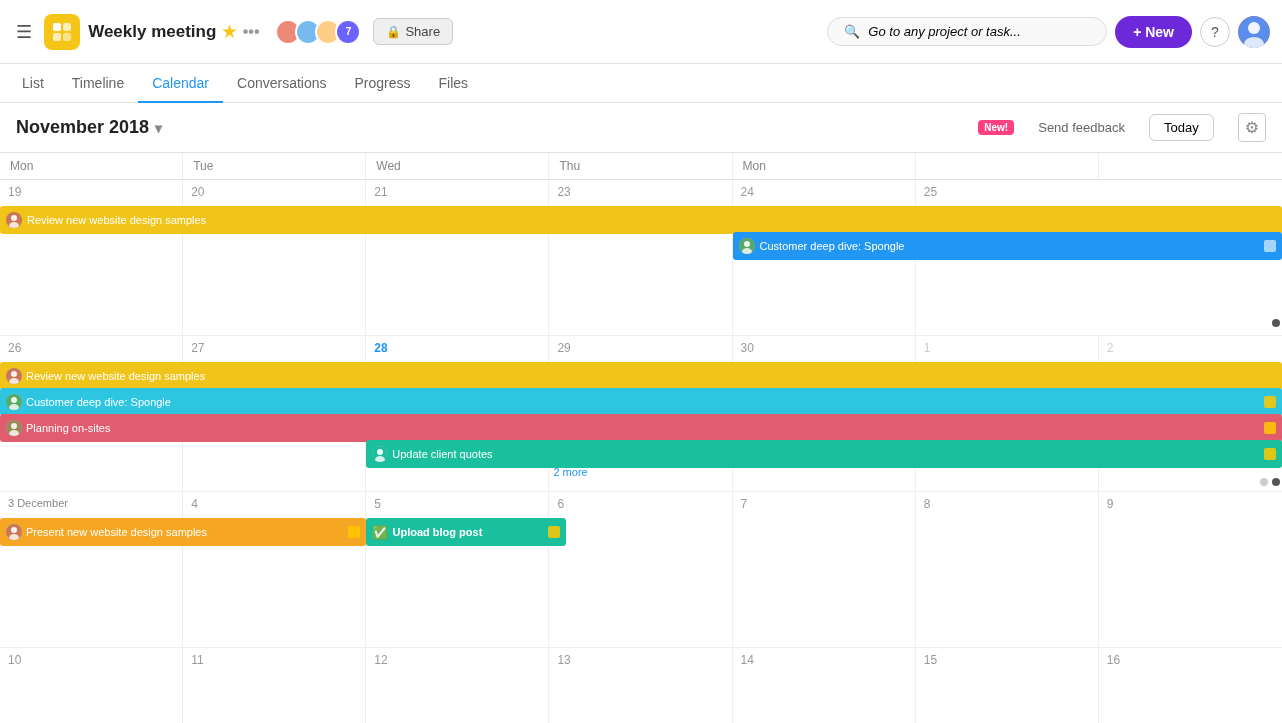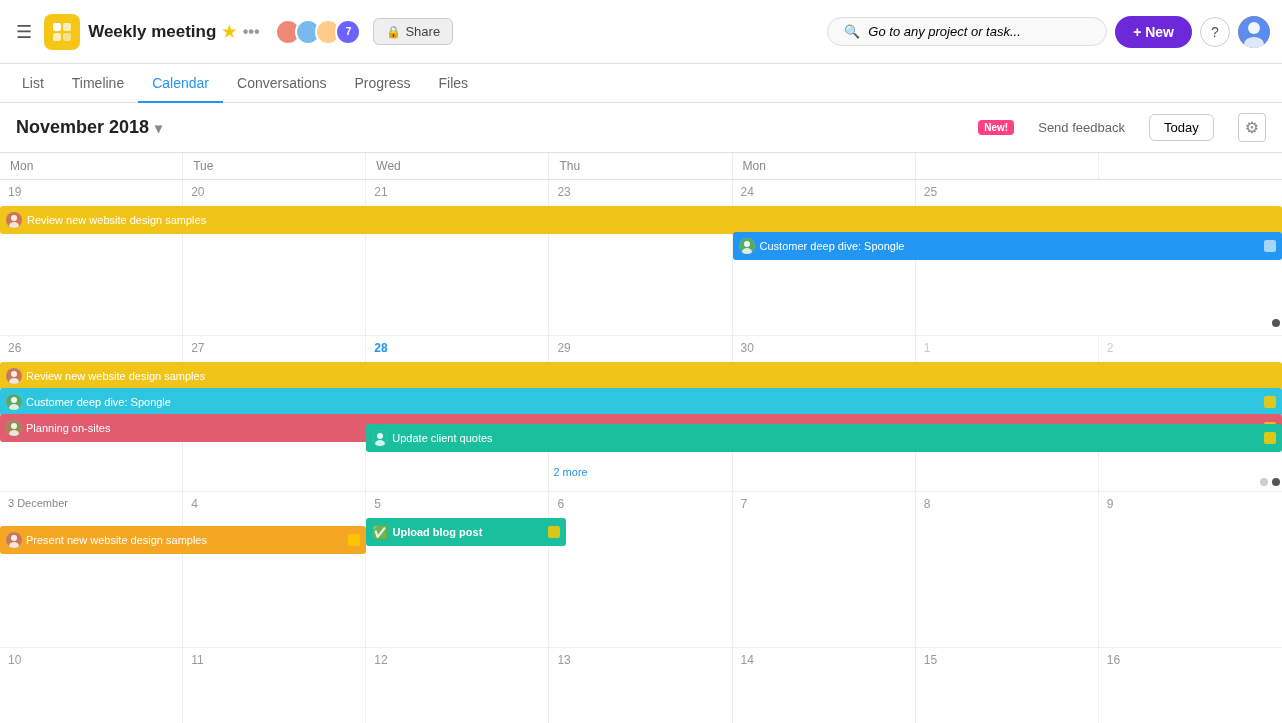--- a/index.html
+++ b/index.html
@@ -258,21 +258,21 @@
               <circle cx="8" cy="8" r="8" fill="#9a8855"></circle>
               <circle cx="8" cy="6" r="3" fill="white" opacity="0.9"></circle>
               <ellipse cx="8" cy="14" rx="5" ry="4" fill="white" opacity="0.8"></ellipse>
             </svg>
         </span>
         <span style="font-size:11px;font-weight:500;color:#fff;">Planning on-sites</span>
         <div class="event-end-icon" style="margin-left:auto;background:rgba(255,200,0,0.85);"></div>
       </div>
     </div>
 
-    <div class="event-row" style="top:88px; left:calc(2/7*100%); right:0;">
+    <div class="event-row" style="top:104px; left:calc(2/7*100%); right:0;">
       <div class="event-seg" style="width:100%; background:#1abf9e;">
         <span class="event-avatar" style="width:16px;height:16px;border-radius:50%;flex-shrink:0;overflow:hidden;">
           <svg width="16" height="16" viewBox="0 0 16 16">
               <circle cx="8" cy="8" r="8" fill="#1abf9e"></circle>
               <circle cx="8" cy="6" r="3" fill="white" opacity="0.9"></circle>
               <ellipse cx="8" cy="14" rx="5" ry="4" fill="white" opacity="0.8"></ellipse>
             </svg>
         </span>
         <span style="font-size:11px;font-weight:500;color:#fff;">Update client quotes</span>
         <div class="event-end-icon" style="margin-left:auto;background:rgba(255,200,0,0.85);"></div>
@@ -305,21 +305,21 @@
           <span class="day-num-wrap">7</span>
         </div>
       <div class="week-cell">
           <span class="day-num-wrap">8</span>
         </div>
       <div class="week-cell">
           <span class="day-num-wrap">9</span>
         </div>
     </div>
 
-    <div class="event-row" style="top:34px; left:0; right:calc(5/7*100%);">
+    <div class="event-row" style="top:26px; left:0; right:calc(5/7*100%);">
       <div class="event-seg" style="width:100%; background:#f5a623;">
         <span class="event-avatar" style="width:16px;height:16px;border-radius:50%;flex-shrink:0;overflow:hidden;">
           <svg width="16" height="16" viewBox="0 0 16 16">
               <circle cx="8" cy="8" r="8" fill="#cc7755"></circle>
               <circle cx="8" cy="6" r="3" fill="white" opacity="0.9"></circle>
               <ellipse cx="8" cy="14" rx="5" ry="4" fill="white" opacity="0.8"></ellipse>
             </svg>
         </span>
         <span style="font-size:11px;font-weight:500;color:#fff;">Present new website design samples</span>
         <div class="event-end-icon" style="margin-left:auto;background:rgba(255,200,0,0.85);"></div>

